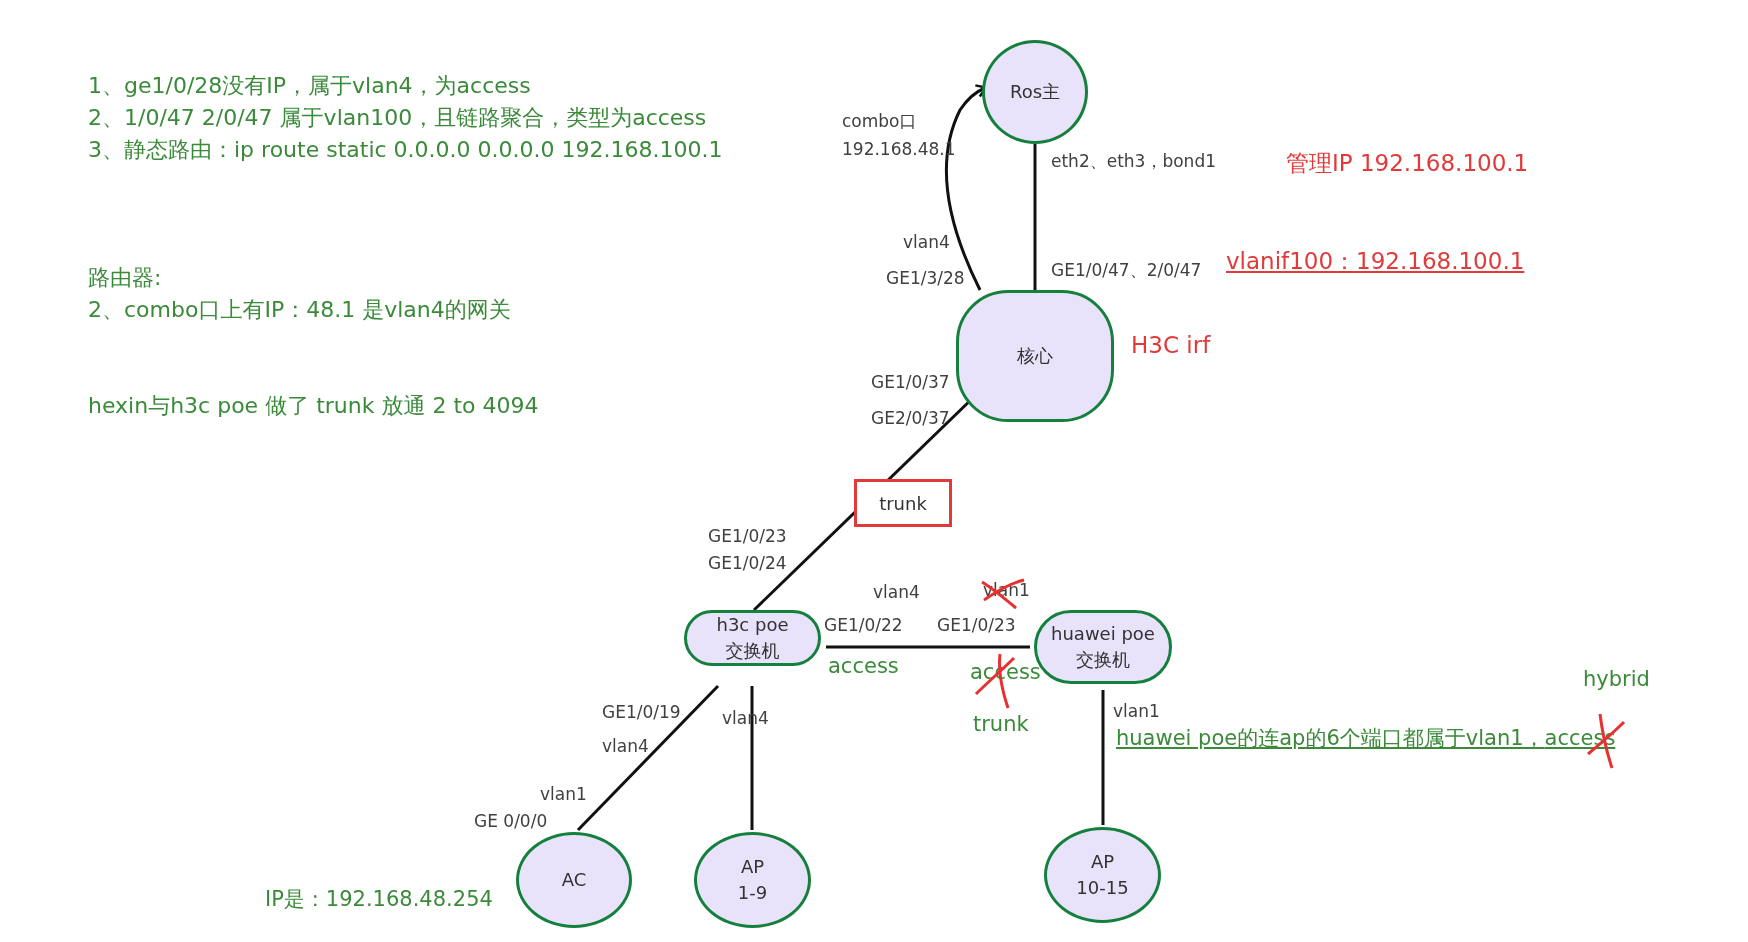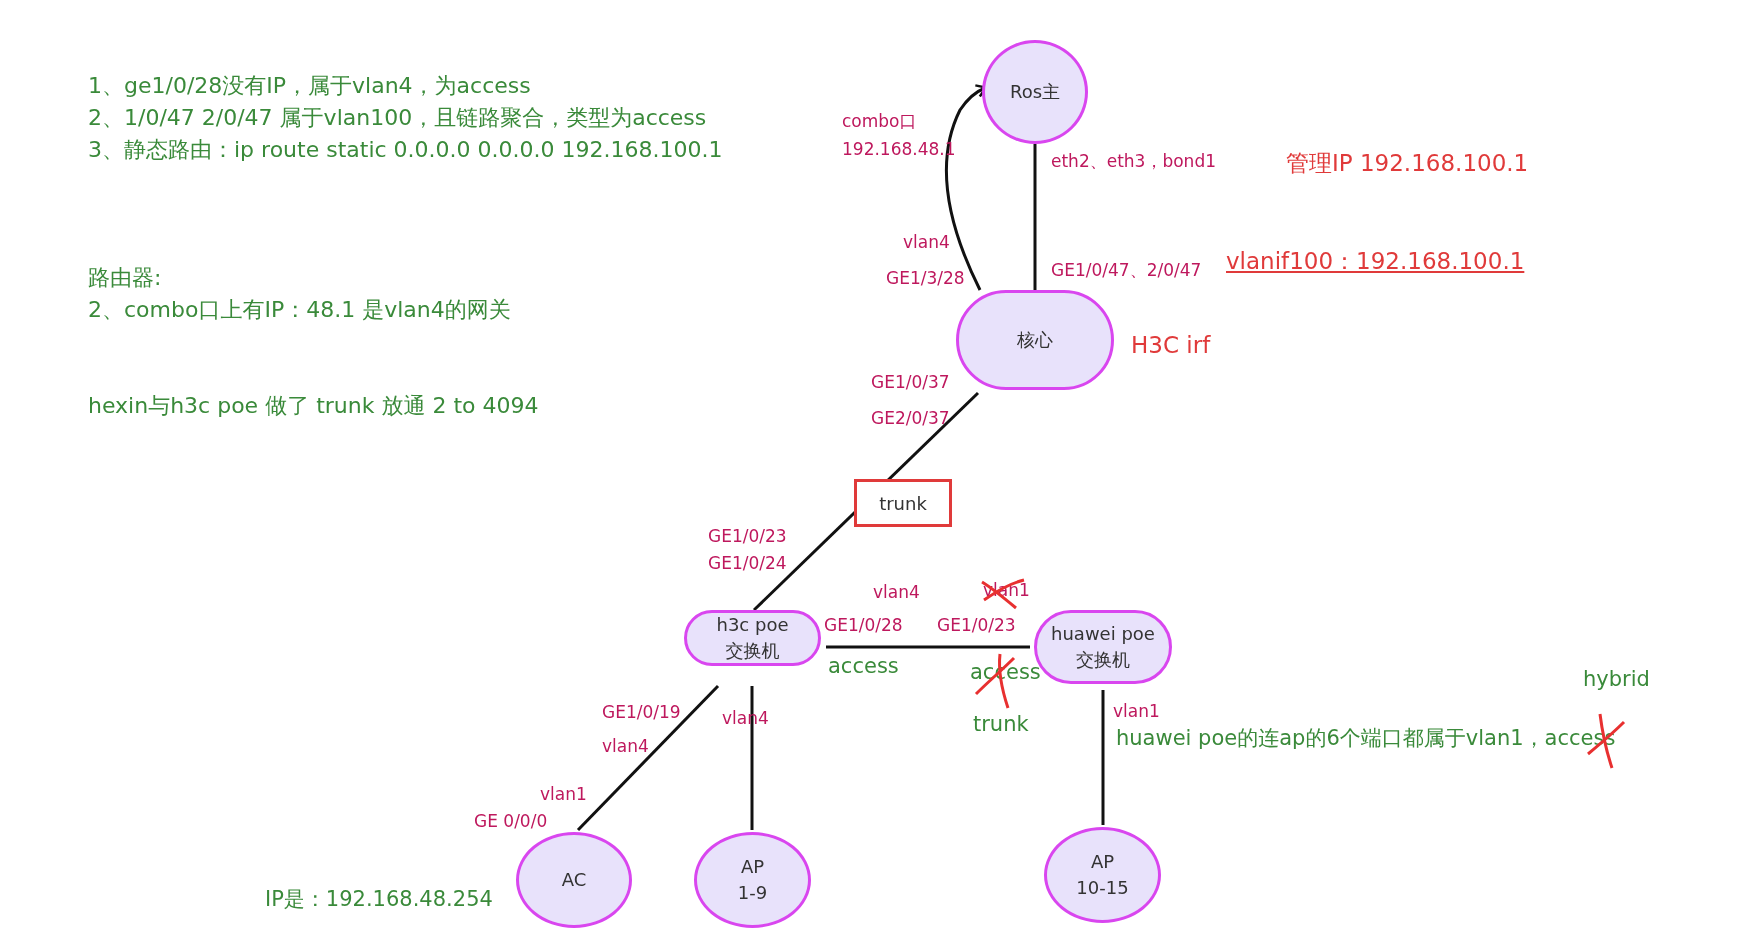--- a/index.html
+++ b/index.html
@@ -1,22 +1,22 @@
 <!DOCTYPE html>
 <html><head>
 <meta charset="utf-8">
 <style>
   html, body { margin: 0; padding: 0; background: #ffffff; }
   body { width: 1748px; height: 942px; position: relative; overflow: hidden;
          font-family: "DejaVu Sans", "Liberation Sans", sans-serif; }
   .note { position: absolute; color: #3a8a3a; font-size: 22px; line-height: 32px; white-space: nowrap; }
   .red { position: absolute; color: #e03a3a; font-size: 23px; white-space: nowrap; }
-  .lbl { position: absolute; color: #be185d; font-size: 17px; line-height: 22px; white-space: nowrap; }
+  .lbl { position: absolute; color: #404040; font-size: 17px; line-height: 22px; white-space: nowrap; }
   .glbl { position: absolute; color: #3a8a3a; font-size: 21px; white-space: nowrap; }
-  .node { position: absolute; background: #e8e2fb; border: 3px solid #d946ef; box-sizing: border-box;
+  .node { position: absolute; background: #e8e2fb; border: 3px solid #15803d; box-sizing: border-box;
           display: flex; flex-direction: column; align-items: center; justify-content: center;
           color: #333; font-size: 18px; line-height: 26px; text-align: center; }
   .circle { border-radius: 50%; }
   .pill { border-radius: 40px; }
   .trunkbox { position: absolute; border: 3px solid #e03a3a; box-sizing: border-box; background: #fff;
               display: flex; align-items: center; justify-content: center; color: #333; font-size: 18px; }
   svg.links { position: absolute; left: 0; top: 0; }
   .strike { position: absolute; }
 </style>
 </head>
@@ -44,21 +44,21 @@
   <line x1="978" y1="393" x2="754" y2="610" stroke="#111" stroke-width="3"></line>
   <line x1="826" y1="647" x2="1030" y2="647" stroke="#111" stroke-width="3"></line>
   <line x1="718" y1="686" x2="578" y2="830" stroke="#111" stroke-width="3"></line>
   <line x1="752" y1="686" x2="752" y2="830" stroke="#111" stroke-width="3"></line>
   <line x1="1103" y1="690" x2="1103" y2="825" stroke="#111" stroke-width="3"></line>
 </svg>
 
 <div class="node circle" style="left:982px; top:40px; width:106px; height:104px;">
   <span>Ros主</span>
 </div>
-<div class="node pill" style="left:956px; top:290px; width:158px; height:100px; border-radius:52px;">
+<div class="node pill" style="left:956px; top:290px; width:158px; height:132px; border-radius:52px;">
   <span>核心</span>
 </div>
 <div class="node pill" style="left:684px; top:610px; width:137px; height:56px; border-radius:37px;">
   <span>h3c poe</span>
   <span>交换机</span>
 </div>
 <div class="node pill" style="left:1034px; top:610px; width:138px; height:74px; border-radius:37px;">
   <span>huawei poe</span>
   <span>交换机</span>
 </div>
@@ -91,38 +91,38 @@
 </div>
 
 <div class="lbl" style="left:708px; top:525px;">GE1/0/23</div>
 <div class="lbl" style="left:708px; top:552px;">GE1/0/24</div>
 <div class="lbl" style="left:873px; top:581px;">vlan4</div>
 <div class="lbl" style="left:983px; top:579px;">vlan1</div>
 <svg class="strike" style="left:978px; top:574px;" width="52" height="36">
   <path d="M4,8 C14,14 26,24 38,34" stroke="#e83030" stroke-width="3" fill="none"></path>
   <path d="M6,26 C18,18 30,10 46,6" stroke="#e83030" stroke-width="3" fill="none"></path>
 </svg>
-<div class="lbl" style="left:824px; top:614px;">GE1/0/28</div>
+<div class="lbl" style="left:824px; top:614px;">GE1/0/22</div>
 <div class="lbl" style="left:937px; top:614px;">GE1/0/23</div>
 <div class="glbl" style="left:828px; top:654px;">access</div>
 <div class="glbl" style="left:970px; top:660px;">access</div>
 <svg class="strike" style="left:968px; top:650px;" width="50" height="62">
   <path d="M32,4 C30,22 34,40 40,58" stroke="#e83030" stroke-width="3" fill="none"></path>
   <path d="M46,8 C34,20 20,32 8,44" stroke="#e83030" stroke-width="3" fill="none"></path>
 </svg>
 <div class="glbl" style="left:973px; top:712px;">trunk</div>
 
 <div class="lbl" style="left:602px; top:701px;">GE1/0/19</div>
 <div class="lbl" style="left:722px; top:707px;">vlan4</div>
 <div class="lbl" style="left:602px; top:735px;">vlan4</div>
 <div class="lbl" style="left:540px; top:783px;">vlan1</div>
 <div class="lbl" style="left:474px; top:810px;">GE 0/0/0</div>
 <div class="glbl" style="left:265px; top:885px;">IP是：192.168.48.254</div>
 
 <div class="lbl" style="left:1113px; top:700px;">vlan1</div>
 <div class="glbl" style="left:1583px; top:667px;">hybrid</div>
-<div class="glbl" style="left:1116px; top:724px;">
+<div class="glbl" style="left:1116px; top:724px;text-decoration:underline;">
   <span>huawei poe的连ap的6个端口都属于vlan1，</span><span>access</span>
 </div>
 <svg class="strike" style="left:1584px; top:710px;" width="44" height="62">
   <path d="M16,4 C18,20 22,40 28,58" stroke="#e83030" stroke-width="3" fill="none"></path>
   <path d="M40,12 C30,22 16,34 4,44" stroke="#e83030" stroke-width="3" fill="none"></path>
 </svg>
 
 </body></html>

